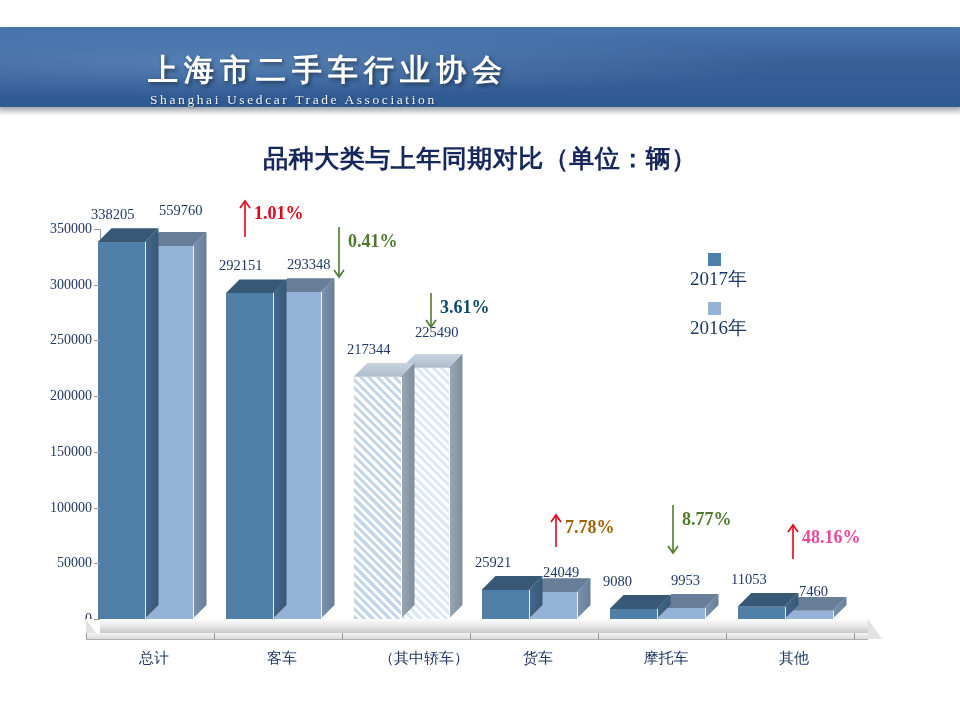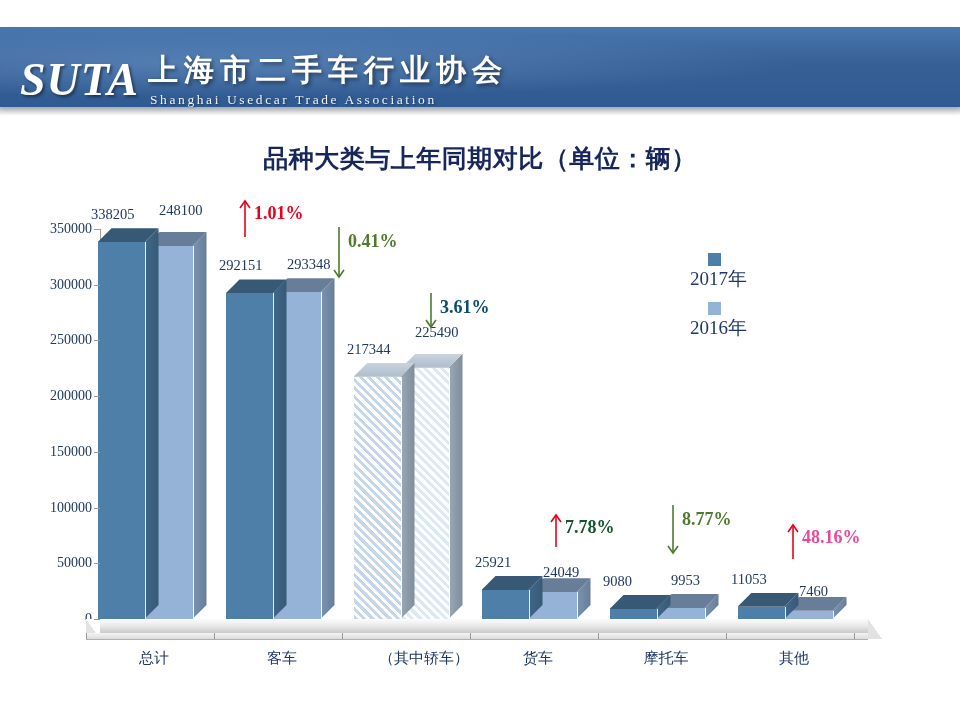--- a/index.html
+++ b/index.html
@@ -196,21 +196,20 @@
     font-family: "Liberation Serif", "DejaVu Serif", serif;
     font-size: 19px;
     color: #1F3864;
   }
 </style>
 </head>
 <body>
 
 <div id="banner">
   <div id="banner-inner"></div>
-  <div id="logo-suta">SUTA</div>
   <div id="logo-en">Shanghai Usedcar Trade Association</div>
   <div id="logo-cn">上海市二手车行业协会</div>
 </div>
 <div id="banner-shadow"></div>
 
 <div id="chart-title">品种大类与上年同期对比（单位：辆）</div>
 
 <div id="chart">
 
   <div id="yaxis-labels">
@@ -287,21 +286,21 @@
         <div style="position: absolute; left: 0px; top: 14px; width: 47px; height: 8.31257px; background: rgb(149, 179, 215); border-right: 1px solid rgba(255, 255, 255, 0.85);"></div>
       </div>
       <div class="bar3d" style="left: 737.5px; top: 397.684px; width: 61px; height: 26.3162px;">
         <div style="position: absolute; left: 47px; top: 0px; width: 14px; height: 26.3162px; background: linear-gradient(90deg, rgb(64, 104, 138), rgb(55, 89, 118)); clip-path: polygon(0px 14px, 100% 0px, 100% calc(100% - 14px), 0px 100%);"></div>
         <div style="position: absolute; left: 0px; top: 0px; width: 61px; height: 14px; background: rgb(55, 89, 118); clip-path: polygon(14px 0px, 100% 0px, calc(100% - 14px) 100%, 0px 100%);"></div>
         <div style="position: absolute; left: 0px; top: 14px; width: 47px; height: 12.3162px; background: rgb(78, 127, 168); border-right: 1px solid rgba(255, 255, 255, 0.85);"></div>
       </div>
     </div>
   <div id="labels-layer">
       <div class="datalabel" style="left: 91px; top: 11.143px;">338205</div>
-      <div class="datalabel" style="left: 159px; top: 6.926px;">248100</div>
+      <div class="datalabel" style="left: 159px; top: 6.926px;">559760</div>
       <div class="datalabel" style="left: 219px; top: 62.4603px;">292151</div>
       <div class="datalabel" style="left: 287px; top: 61.1265px;">293348</div>
       <div class="datalabel" style="left: 347px; top: 145.817px;">217344</div>
       <div class="datalabel" style="left: 415px; top: 128.74px;">225490</div>
       <div class="datalabel" style="left: 475px; top: 359.117px;">25921</div>
       <div class="datalabel" style="left: 543px; top: 369.203px;">24049</div>
       <div class="datalabel" style="left: 603px; top: 377.882px;">9080</div>
       <div class="datalabel" style="left: 671px; top: 376.91px;">9953</div>
       <div class="datalabel" style="left: 731px; top: 375.684px;">11053</div>
       <div class="datalabel" style="left: 799px; top: 387.687px;">7460</div>
@@ -319,21 +318,21 @@
       <div class="pctlabel" style="left: 348px; top: 36px; color: rgb(79, 122, 46);">0.41%</div>
       <svg class="arrow-svg" width="14" height="34" style="left: 424px; top: 98px;">
         <line x1="7" x2="7" y1="0" y2="34" stroke="#4F7A2E" stroke-width="1.6"></line>
         <polyline points="2,27 7,34 12,27" fill="none" stroke="#4F7A2E" stroke-width="1.6"></polyline>
       </svg>
       <div class="pctlabel" style="left: 440px; top: 102px; color: #0c4a6e;">3.61%</div>
       <svg class="arrow-svg" width="14" height="32" style="left: 549px; top: 320px;">
         <line x1="7" x2="7" y1="32" y2="0" stroke="#E8001C" stroke-width="1.6"></line>
         <polyline points="2,7 7,0 12,7" fill="none" stroke="#E8001C" stroke-width="1.6"></polyline>
       </svg>
-      <div class="pctlabel" style="left: 565px; top: 322px; color: #14532d; text-align: right;">7.78%</div>
+      <div class="pctlabel" style="left: 565px; top: 322px; color: #a16207; text-align: right;">7.78%</div>
       <svg class="arrow-svg" width="14" height="48" style="left: 666px; top: 310px;">
         <line x1="7" x2="7" y1="0" y2="48" stroke="#4F7A2E" stroke-width="1.6"></line>
         <polyline points="2,41 7,48 12,41" fill="none" stroke="#4F7A2E" stroke-width="1.6"></polyline>
       </svg>
       <div class="pctlabel" style="left: 682px; top: 314px; color: rgb(79, 122, 46);">8.77%</div>
       <svg class="arrow-svg" width="14" height="34" style="left: 786px; top: 330px;">
         <line x1="7" x2="7" y1="34" y2="0" stroke="#E8001C" stroke-width="1.6"></line>
         <polyline points="2,7 7,0 12,7" fill="none" stroke="#E8001C" stroke-width="1.6"></polyline>
       </svg>
       <div class="pctlabel" style="left: 802px; top: 332px; color: #ec4899;">48.16%</div>

